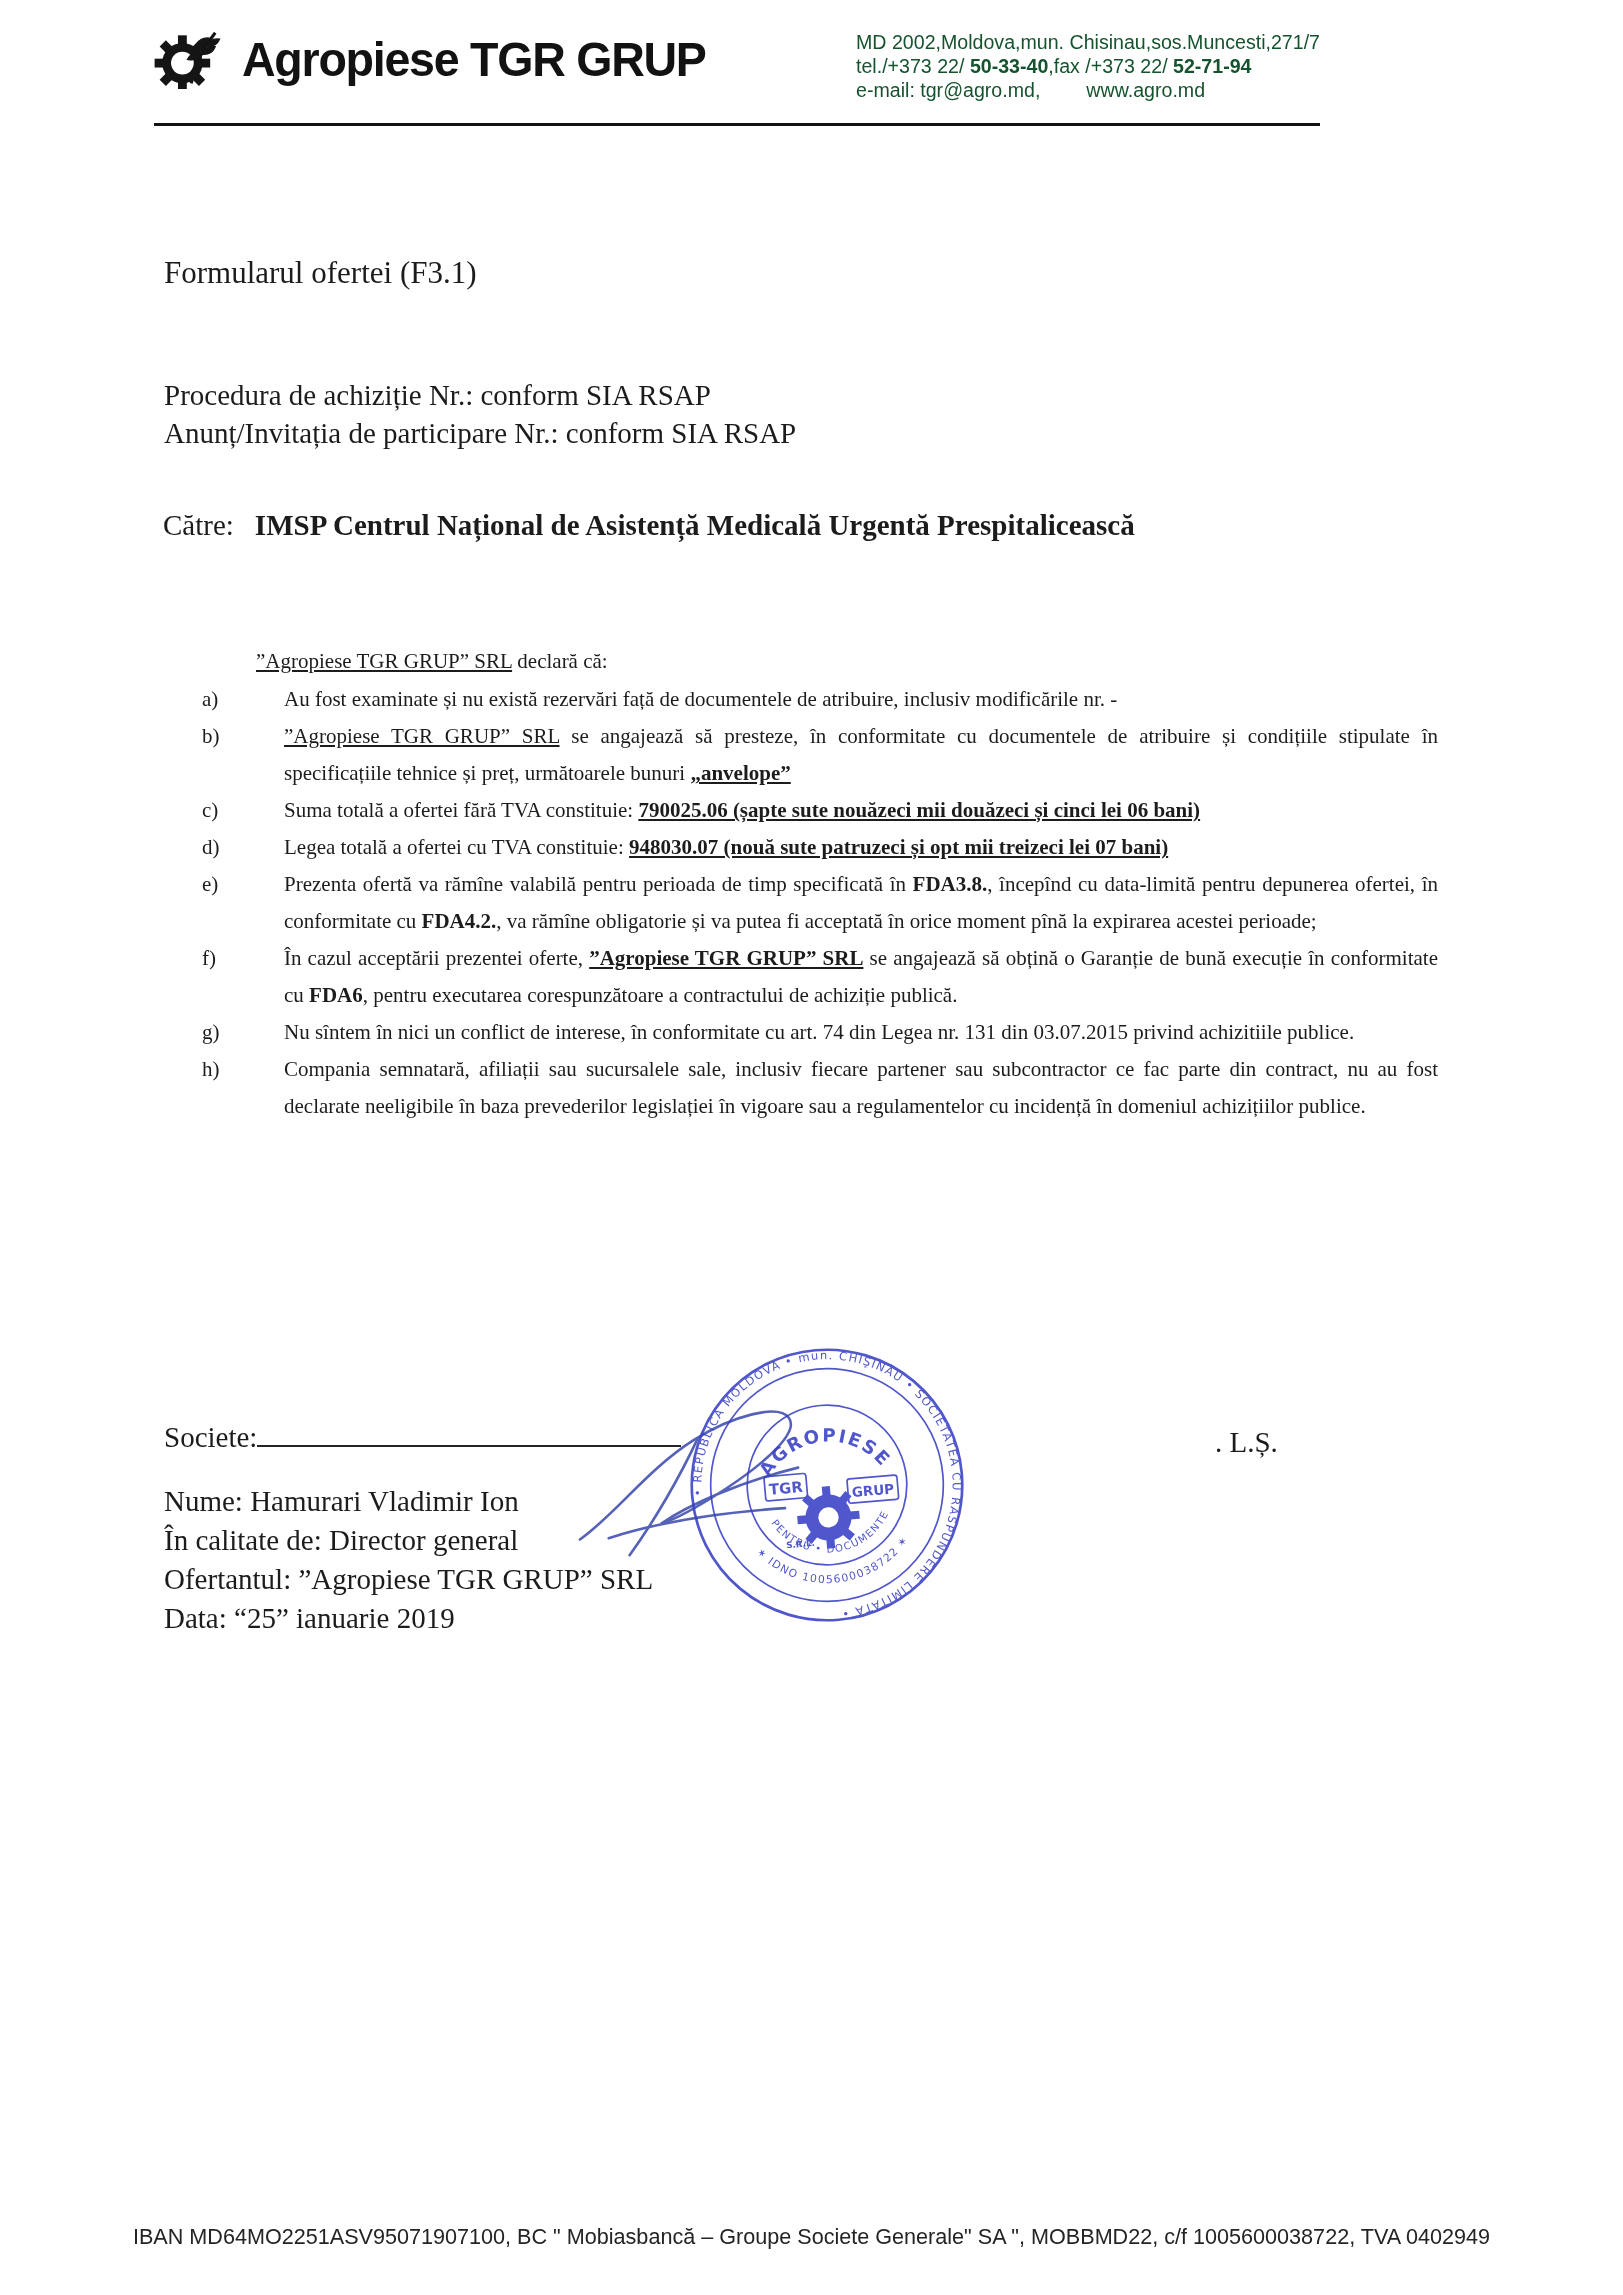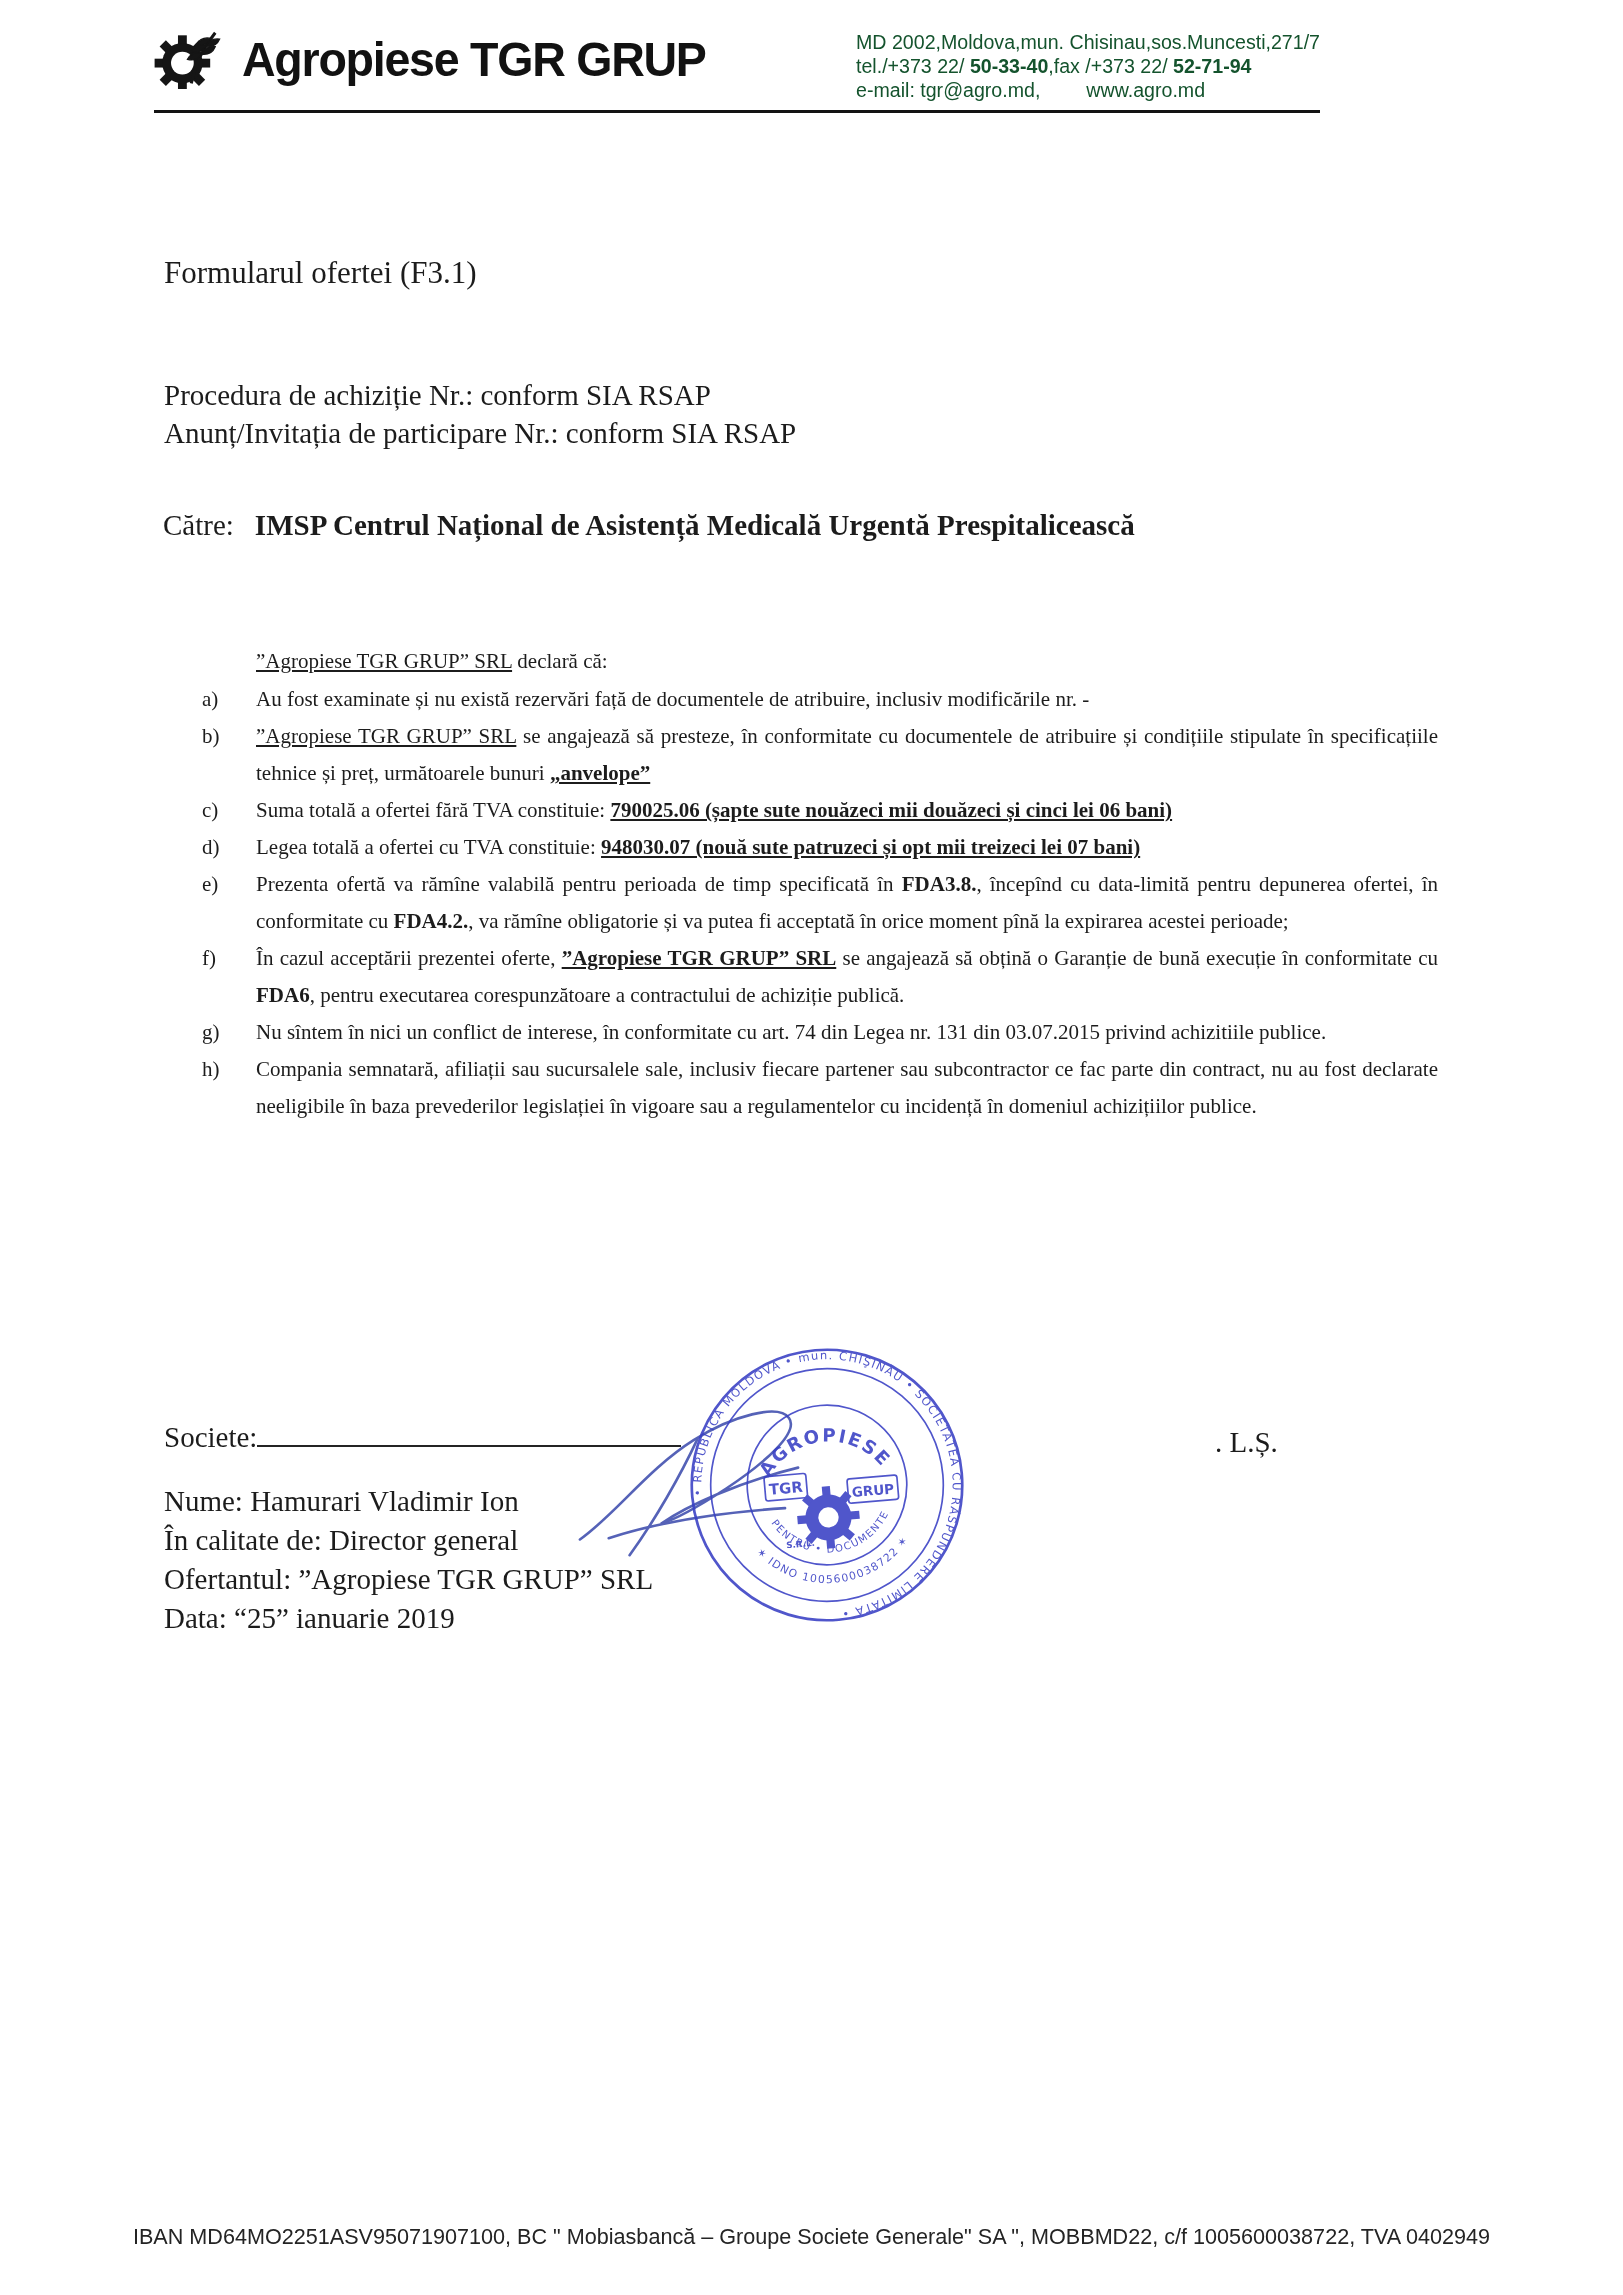--- a/index.html
+++ b/index.html
@@ -4,21 +4,21 @@
 <style>
   * { margin:0; padding:0; box-sizing:border-box; }
   html,body { background:#ffffff; }
   .page {
     position:relative; width:1623px; height:2295px; background:#ffffff;
     font-family:"Liberation Serif", serif; color:#1c1c1c; overflow:hidden;
   }
   
   .letterhead {
     position:absolute; top:29px; left:154px; width:1166px;
-    border-bottom:3.3px solid #131313; padding-bottom:8px;
+    border-bottom:3.3px solid #131313; padding-bottom:21px;
     display:flex; justify-content:space-between; align-items:flex-start;
   }
   .brand { display:flex; align-items:center; gap:10.5px; }
   .logo-svg { width:77px; height:60px; display:block; }
   .brand-name {
     font-family:"Liberation Sans", sans-serif; font-weight:bold;
     font-size:48px; letter-spacing:-1.3px; transform:scaleX(0.97);
     transform-origin:left center; white-space:nowrap; color:#121212;
   }
   .contact {
@@ -30,21 +30,21 @@
   
   .doc-title { position:absolute; top:255px; left:164px; font-size:31px; }
   .meta { position:absolute; top:376px; left:164px; font-size:29px; line-height:38px; }
   .to-line { position:absolute; top:509px; left:163px; font-size:29px; }
   .to-value { font-weight:bold; margin-left:21px; }
   
   .decl { position:absolute; top:643px; left:202px; width:1236px; font-size:21px; line-height:37px; }
   .decl-intro { padding-left:54px; margin-bottom:1.3px; }
   .li { display:flex; }
   .li-letter { flex:0 0 54px; }
-  .li-text { flex:1; text-align:justify; }
+  .li-text { flex:1; text-align:justify;margin-left:28px; }
   .b { font-weight:bold; }
   .u { text-decoration:underline; }
   
   .sign-row { position:absolute; top:1418px; left:164px; font-size:29px; }
   .sig-line { display:inline-block; width:424px; height:29px; border-bottom:2px solid #242424; }
   .ls { position:absolute; top:1426px; left:1215px; font-size:29px; }
   .signer { position:absolute; top:1482px; left:164px; font-size:29px; line-height:39px; }
   .stamp-wrap { position:absolute; top:1343px; left:685px; width:284px; height:284px; opacity:0.88; transform:rotate(-5deg); }
   .sig-svg { position:absolute; top:1384px; left:569px; width:291px; height:179px; }
   

